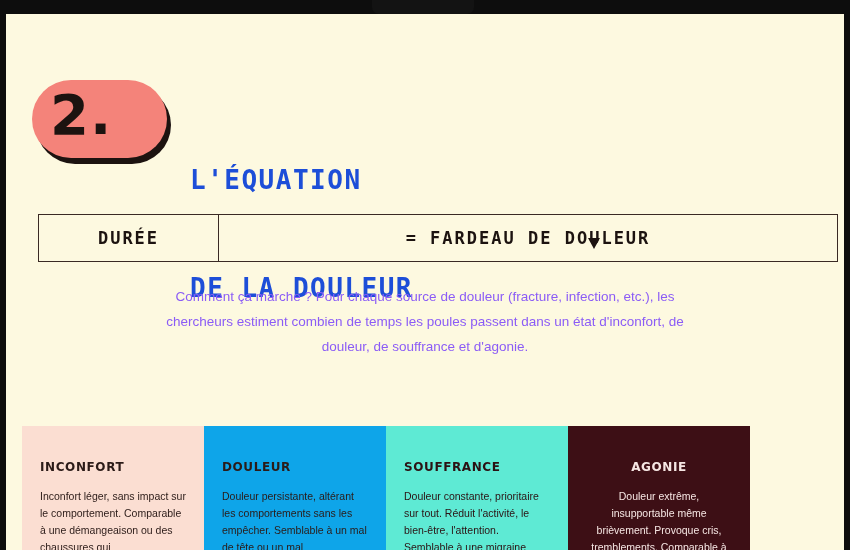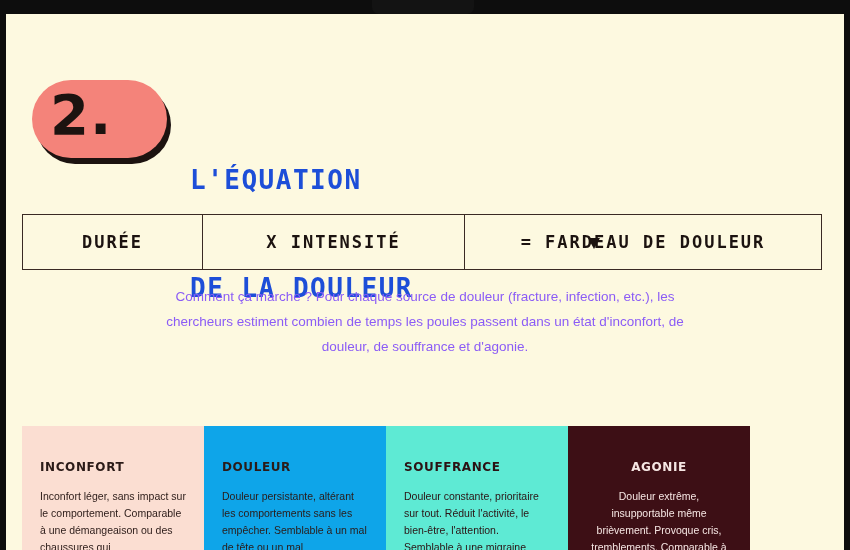--- a/index.html
+++ b/index.html
@@ -90,22 +90,22 @@
     font-size: 26px;
     line-height: 36px;
     color: #1d4ed8;
     letter-spacing: 1.5px;
     white-space: pre;
   }
 
   
   .equation {
     position: absolute;
-    top: 200px; left: 16px;
-    width: 800px; height: 56px;
+    top: 200px; left: 32px;
+    width: 800px; height: 48px;
     display: flex;
     border: 1.5px solid #3a2a24;
     background: #fdf9e0;
   }
   .eq-cell {
     flex: 0 0 auto;
     display: flex;
     align-items: center;
     justify-content: center;
     font-family: "DejaVu Sans Mono", monospace;
@@ -193,21 +193,20 @@
         <span>2.</span>
       </div>
       <div class="title">
         <div>L'ÉQUATION</div>
         <div>DE LA DOULEUR</div>
       </div>
     </div>
 
     <div class="equation">
       <div class="eq-cell c1">DURÉE</div>
-      <div class="eq-cell c2">X INTENSITÉ</div>
       <div class="eq-cell c3">= FARDEAU DE DOULEUR</div>
     </div>
 
     <div class="explainer">Comment ça marche ? Pour chaque source de douleur (fracture, infection, etc.), les chercheurs estiment combien de temps les poules passent dans un état d'inconfort, de douleur, de souffrance et d'agonie.</div>
 
     <div class="cards">
       <div class="card c1">
         <div class="card-title">INCONFORT</div>
         <div class="card-body">Inconfort léger, sans impact sur le comportement. Comparable à une démangeaison ou des chaussures qui</div>
       </div>

